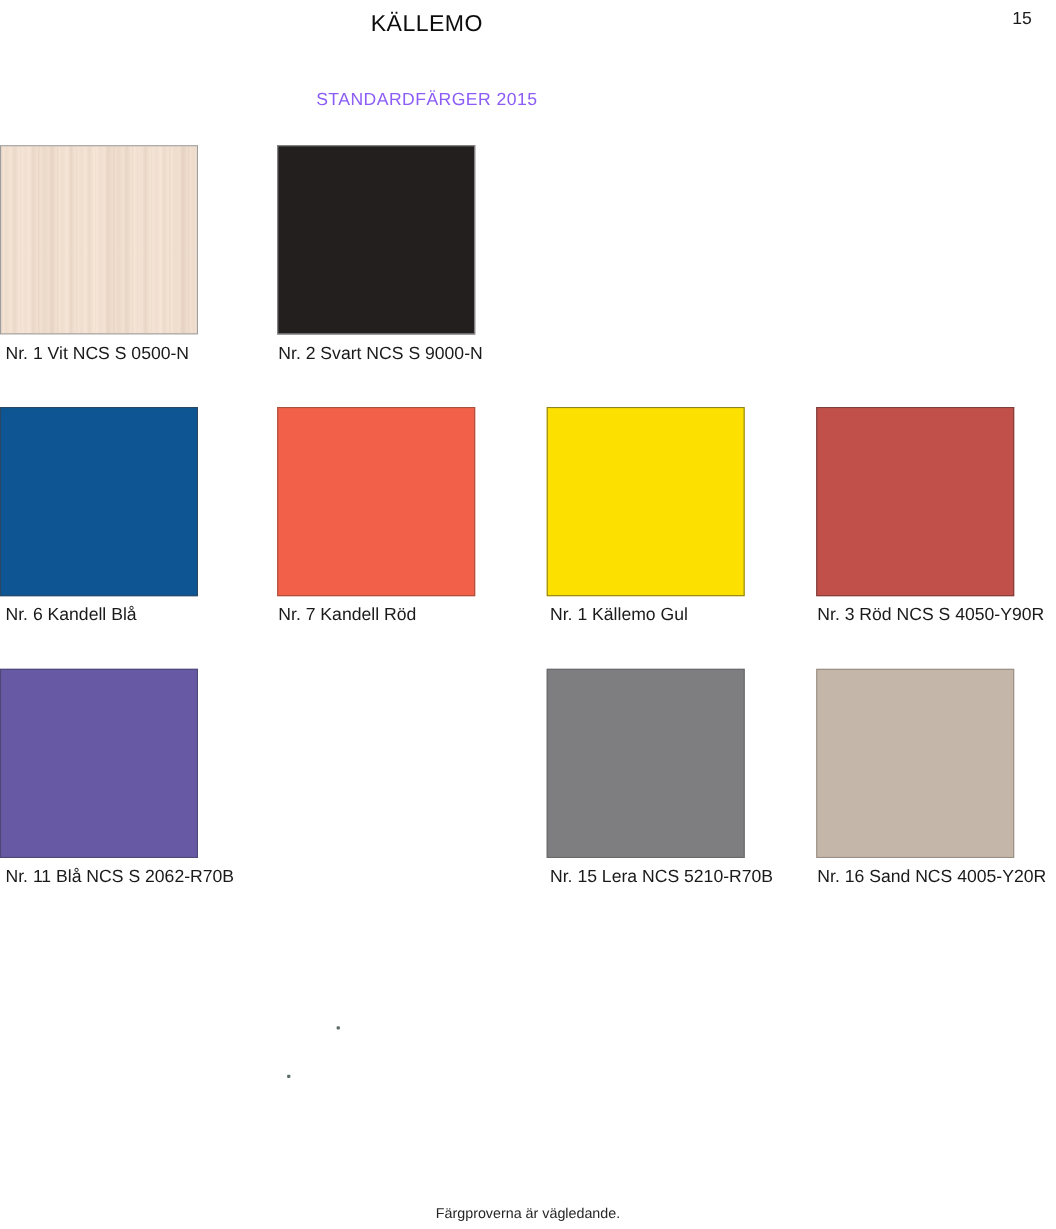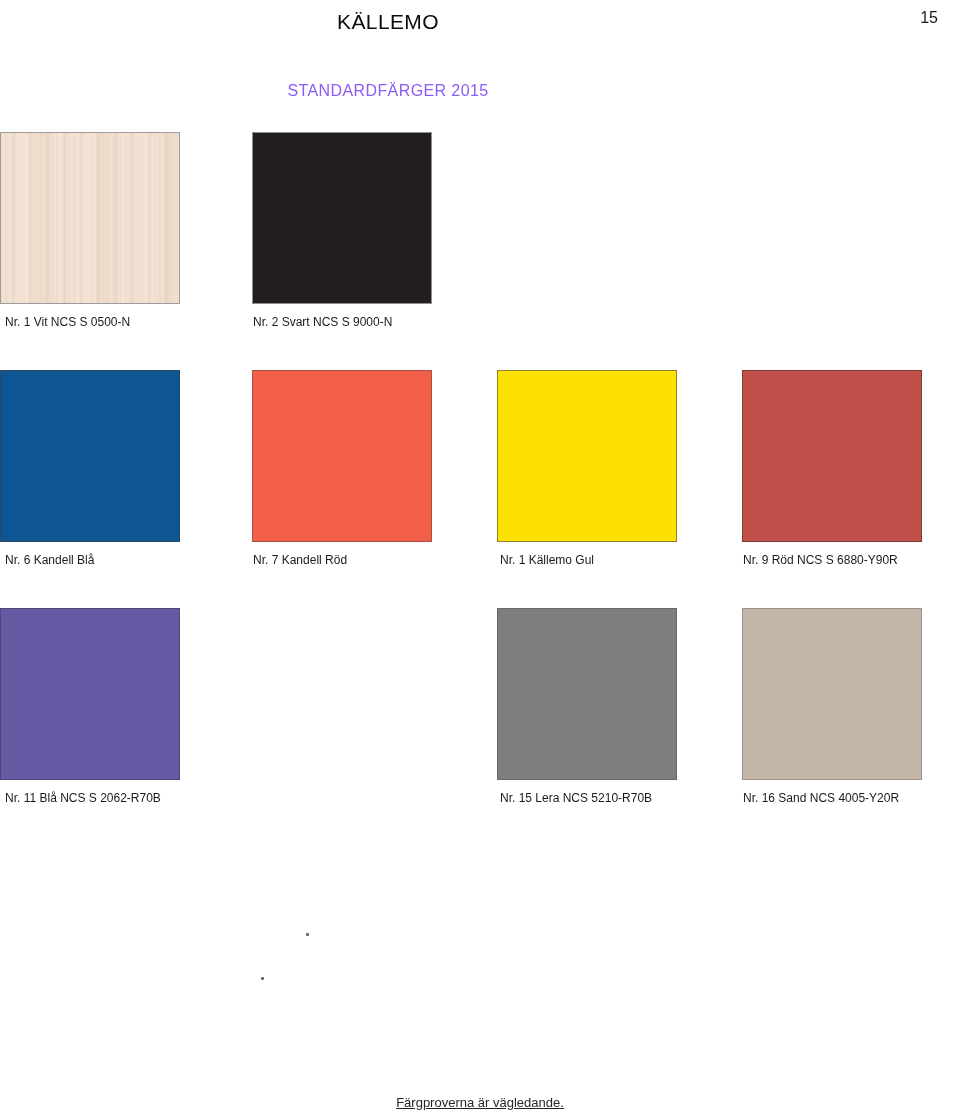--- a/index.html
+++ b/index.html
@@ -96,21 +96,21 @@
       repeating-linear-gradient(90deg,
         rgba(205,180,160,0.10) 0px,
         rgba(205,180,160,0.00) 23px,
         rgba(170,140,115,0.10) 41px,
         rgba(205,180,160,0.00) 63px);
   }
   .swatch-chip.textured .grain { opacity: 1; }
 
   .swatch-label {
     margin-top: 10px;
-    font-size: 12px;
+    font-size: 16px;
     line-height: 16px;
     white-space: nowrap;
     color: #1a1a1a;
   }
   .swatch-cell.col-0 .swatch-label { margin-left: 5px; }
   .swatch-cell.col-1 .swatch-label { margin-left: 1px; }
   .swatch-cell.col-2 .swatch-label { margin-left: 3px; }
   .swatch-cell.col-3 .swatch-label { margin-left: 1px; }
 
   
@@ -127,21 +127,20 @@
   
   .footer-note {
     position: absolute;
     left: 0;
     top: 1094px;
     width: 960px;
     text-align: center;
     font-size: 13px;
     line-height: 17px;
     color: #262626;
-    text-decoration: underline;
   }
 </style>
 </head>
 <body>
 
 <div class="page">
 
   <div class="header">
     <div class="brand-title">KÄLLEMO</div>
     <div class="brand-subtitle">STANDARDFÄRGER 2015</div>
@@ -182,21 +181,21 @@
       <div class="swatch-cell col-2">
         <div class="swatch-chip" style="background: rgb(252, 224, 0); border-color: rgb(143, 130, 32);">
           <span class="grain"></span>
         </div>
         <div class="swatch-label">Nr. 1 Källemo Gul</div>
       </div>
       <div class="swatch-cell col-3">
         <div class="swatch-chip" style="background: rgb(193, 80, 75); border-color: rgb(125, 63, 60);">
           <span class="grain"></span>
         </div>
-        <div class="swatch-label">Nr. 9 Röd NCS S 6880-Y90R</div>
+        <div class="swatch-label">Nr. 3 Röd NCS S 4050-Y90R</div>
       </div>
     </div>
 
     <div class="swatch-row">
       <div class="swatch-cell col-0">
         <div class="swatch-chip" style="background: rgb(103, 89, 163); border-color: rgb(79, 71, 119);">
           <span class="grain"></span>
         </div>
         <div class="swatch-label">Nr. 11 Blå NCS S 2062-R70B</div>
       </div>

